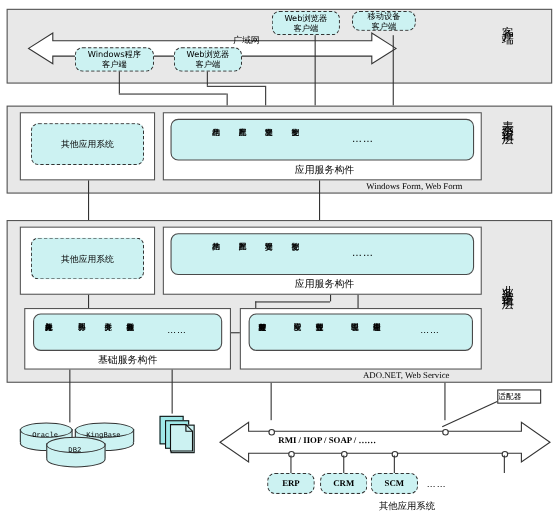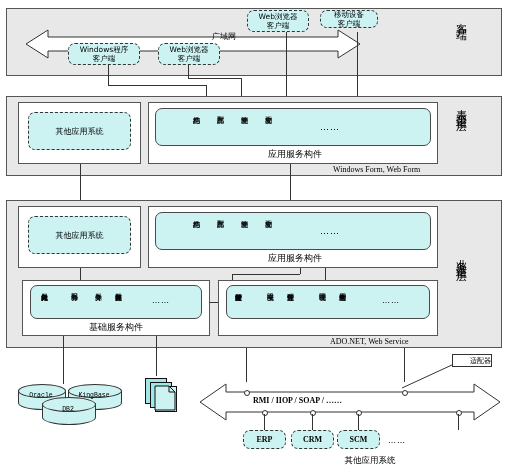--- a/index.html
+++ b/index.html
@@ -238,21 +238,21 @@
 
   <svg width="300" height="44" style="left:200px;top:380px;">
     <polygon points="0,22 26,4 26,12 274,12 274,4 300,22 274,40 274,32 26,32 26,40" fill="#ffffff" stroke="#333" stroke-width="1"></polygon>
   </svg>
   <div class="lbl en" style="left:253px;top:396px;font-size:8px;font-weight:bold;">RMI / IIOP / SOAP / ……</div>
 
   <svg width="62" height="30" style="left:402px;top:360px;">
     <line x1="0" y1="28" x2="52" y2="4" stroke="#333" stroke-width="1"></line>
   </svg>
   <div class="abs" style="left:452px;top:354px;width:40px;height:13px;border:1px solid #333;background:#fff;
-              font-size:7px;text-align:right;line-height:13px;">
+              font-size:7px;text-align:left;line-height:13px;">
     <span class="cn">适配器</span>
   </div>
 
   <div class="nub" style="left:244px;top:390px;"></div>
   <div class="nub" style="left:402px;top:390px;"></div>
   <div class="nub" style="left:262px;top:410px;"></div>
   <div class="nub" style="left:310px;top:410px;"></div>
   <div class="nub" style="left:356px;top:410px;"></div>
   <div class="nub" style="left:456px;top:410px;"></div>
 

